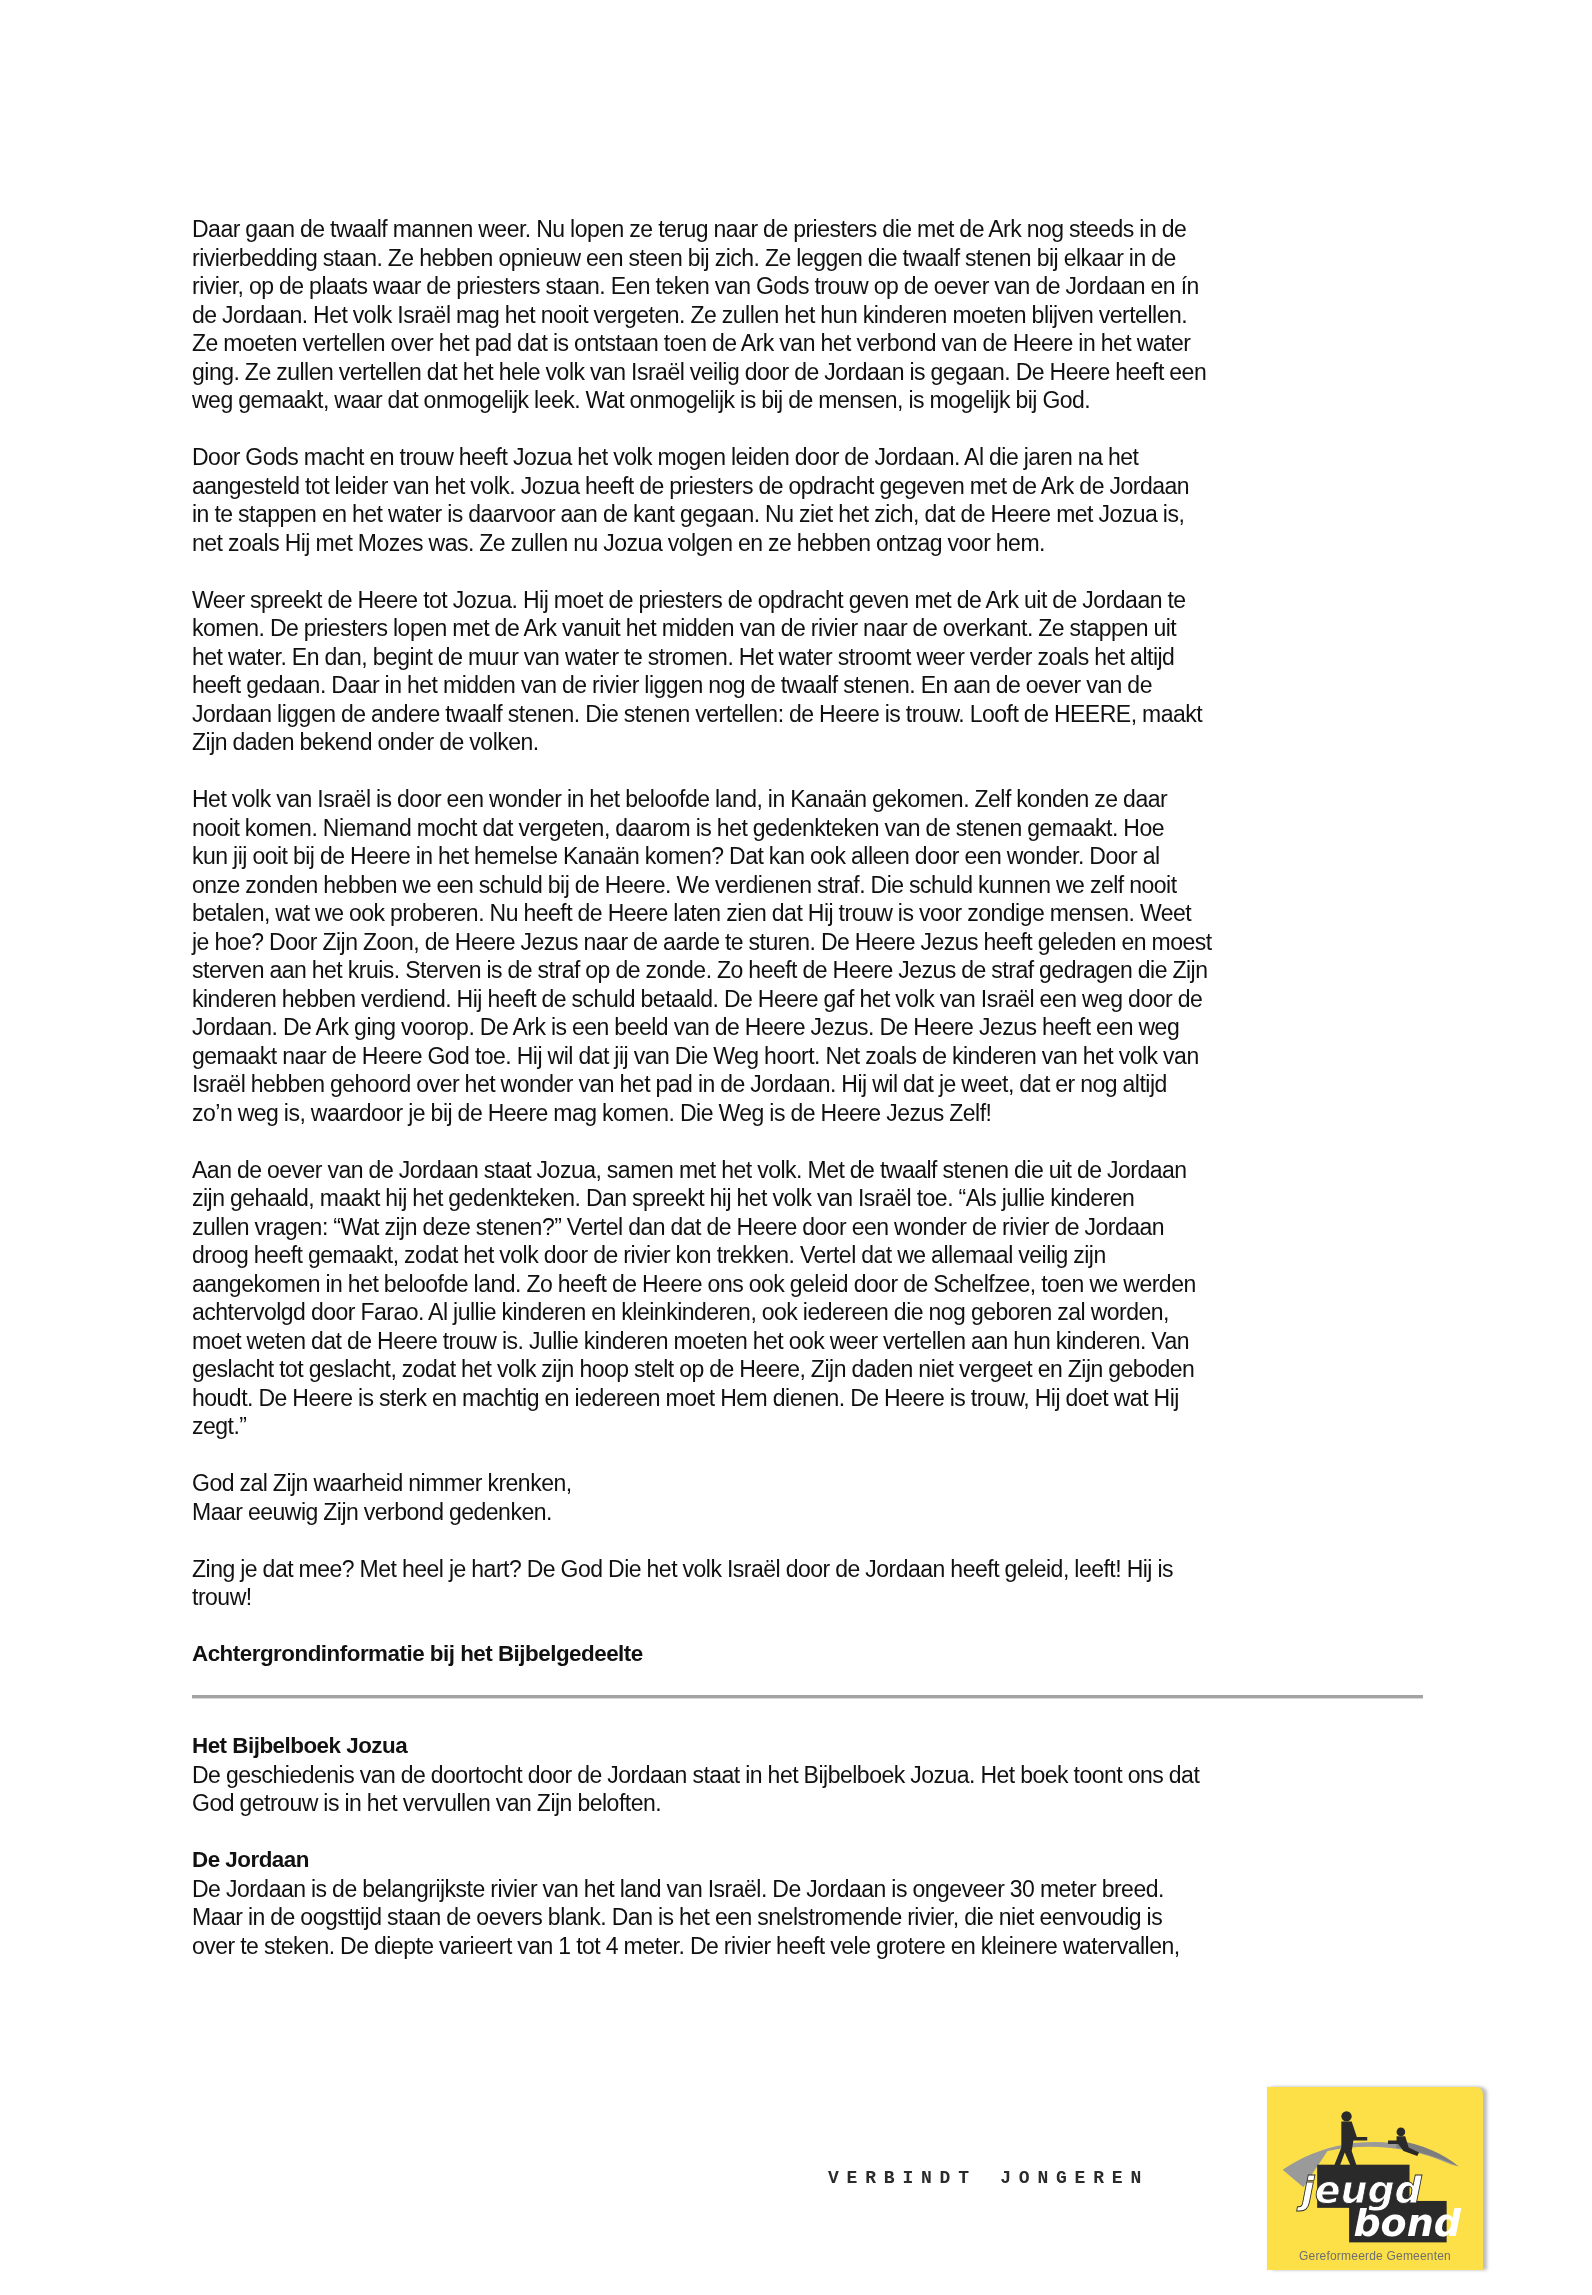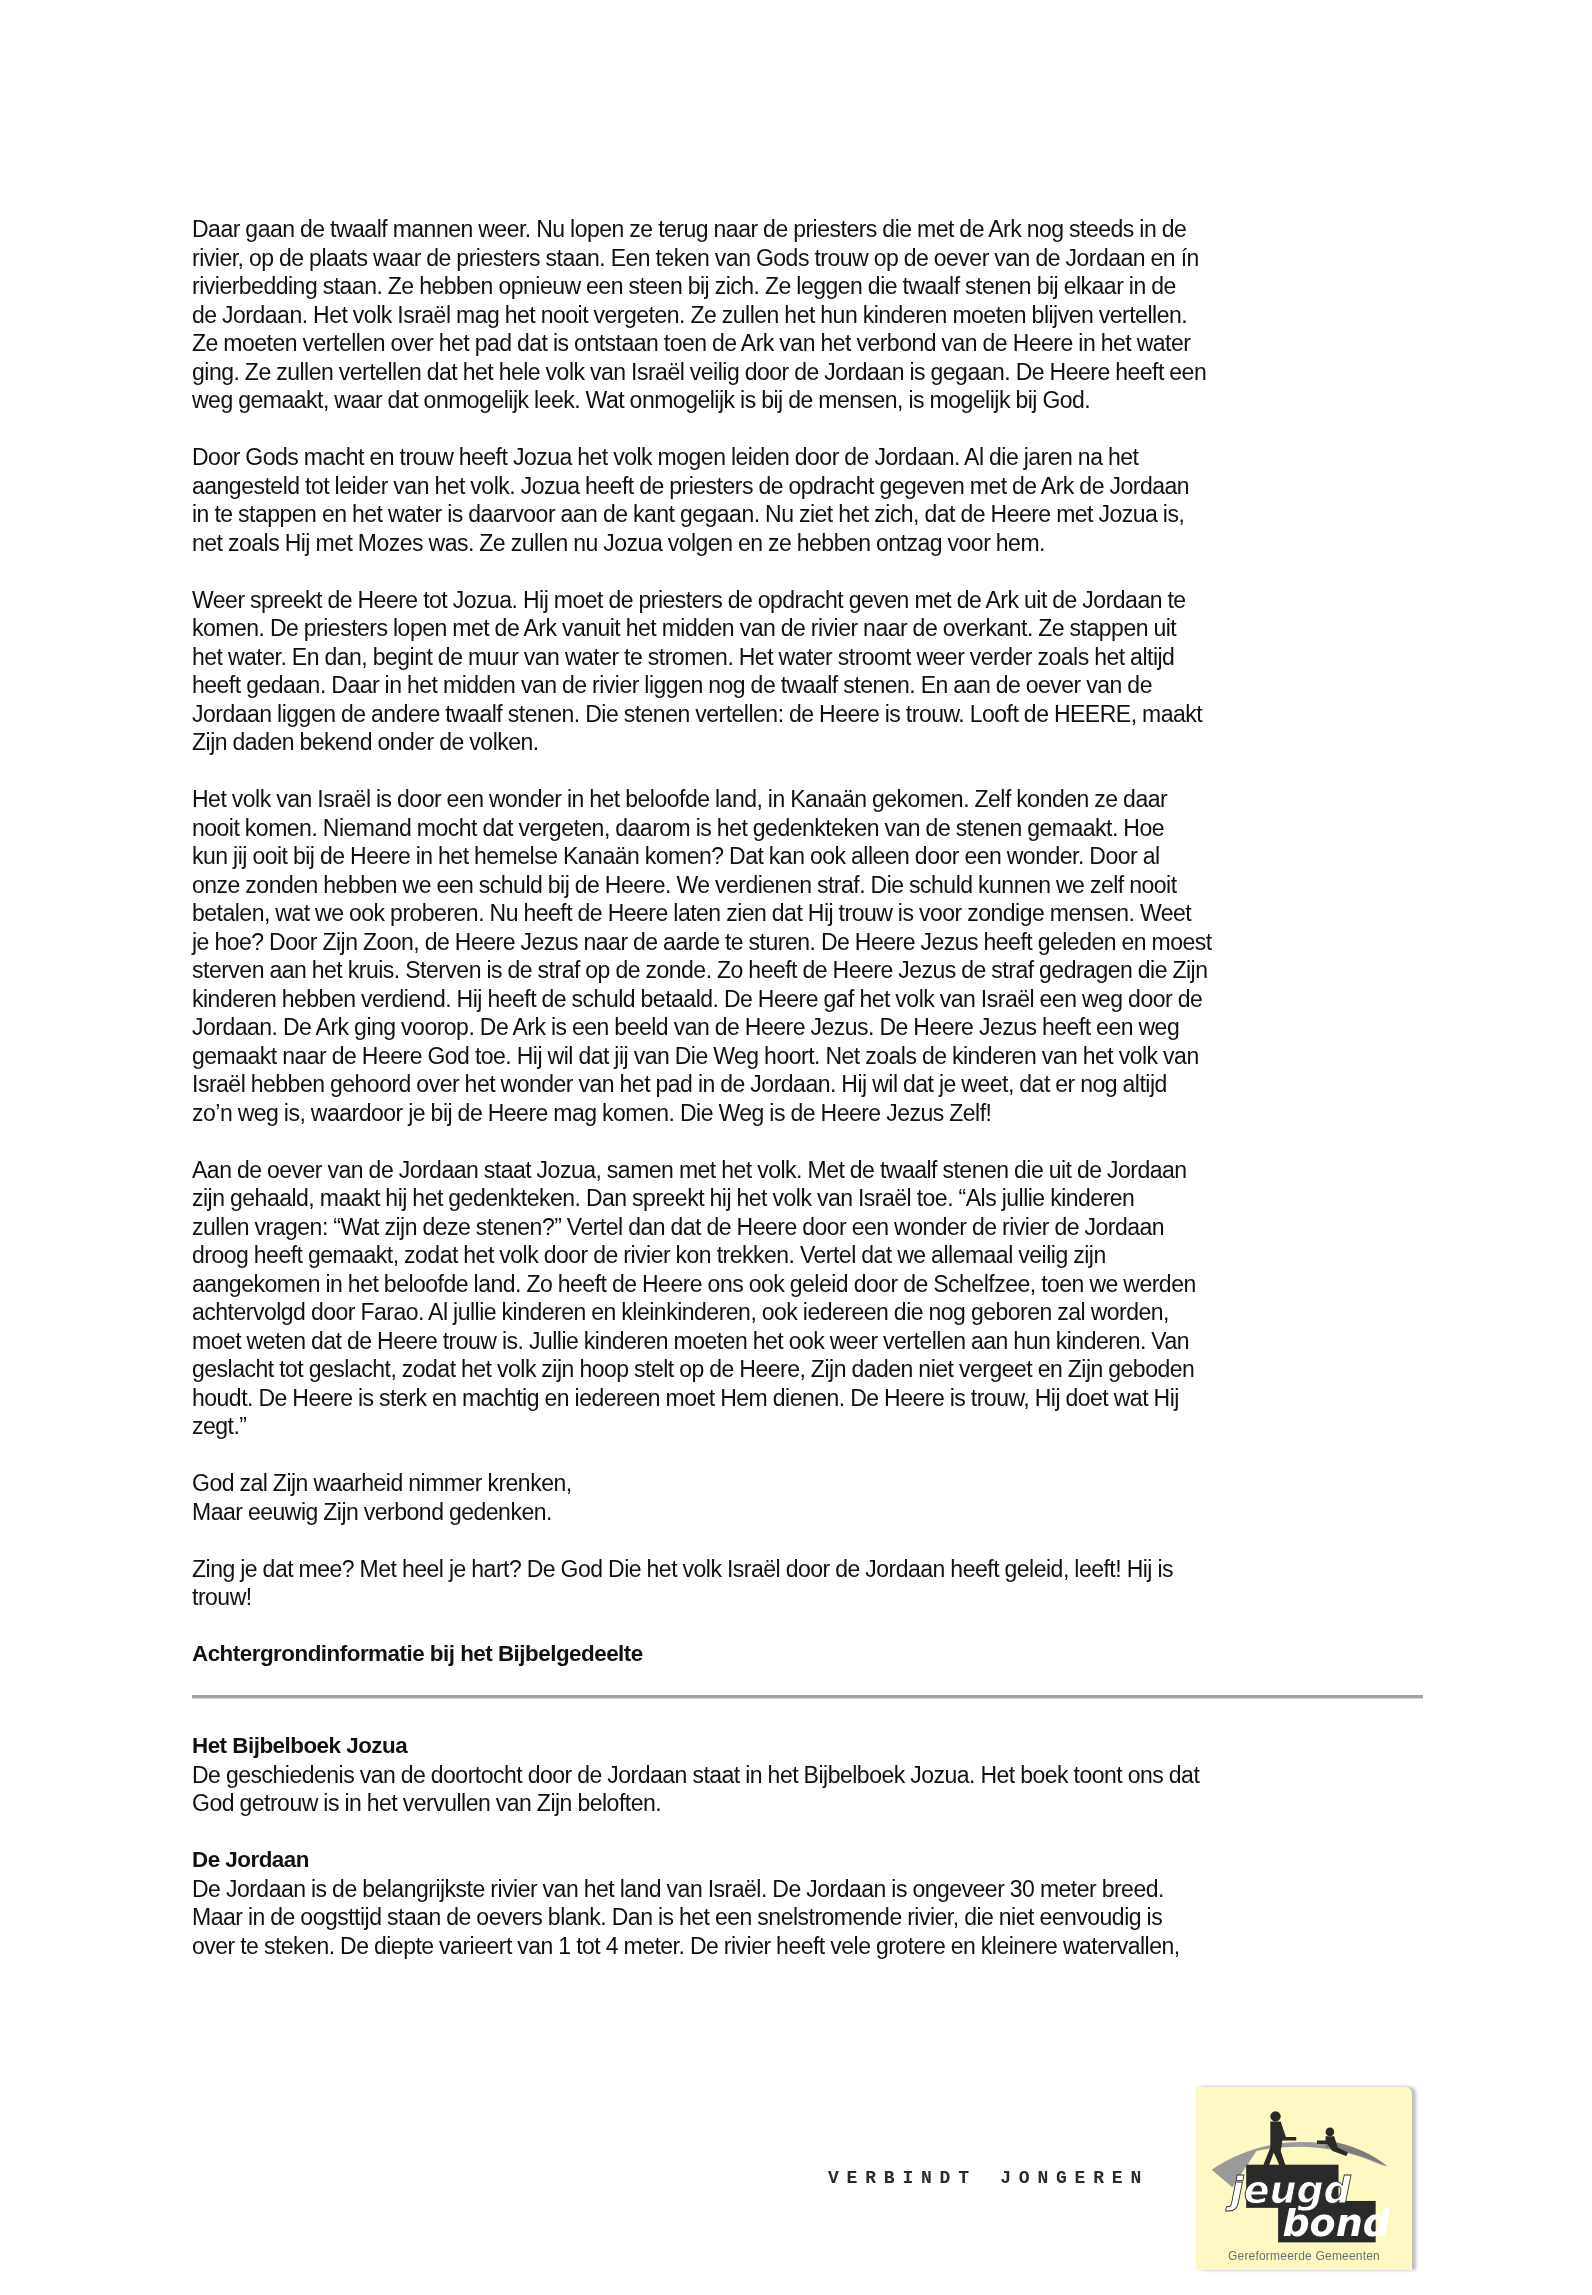--- a/index.html
+++ b/index.html
@@ -28,40 +28,40 @@
   }
   .subsection .para { margin-bottom: 28.5px; }
 
   .footer-slogan {
     position: absolute; left: 828px; top: 2161px;
     font-family: Liberation Mono, monospace; font-weight: bold;
     font-size: 26px; letter-spacing: 7.8px; color: #2b2b2b;
     font-variant: small-caps;
   }
   .logo-card {
-    position: absolute; left: 1196px; top: 2087px; width: 216px; height: 183px;
-    background: #fef9c3;
+    position: absolute; left: 1267px; top: 2087px; width: 216px; height: 183px;
+    background: #fde047;
     box-shadow: 4.3px 0 3.5px -0.9px #bdbdbd, 0 -0.9px 2.6px #eeeeee;
     border-radius: 0 7px 0 0;
   }
   .logo-card svg { position: absolute; left: 0; top: 0; }
   .logo-caption {
     position: absolute; left: 0; width: 216px; top: 162px; text-align: center;
     font-size: 12px; color: #6e6e6e; letter-spacing: 0.2px;
   }
 </style>
 </head>
 <body>
 
 <div class="page-content">
   <div id="top-paragraphs">
       <p class="para">
         <span class="line">Daar gaan de twaalf mannen weer. Nu lopen ze terug naar de priesters die met de Ark nog steeds in de</span>
+        <span class="line">rivierbedding staan. Ze hebben opnieuw een steen bij zich. Ze leggen die twaalf stenen bij elkaar in de</span>
         <span class="line">rivier, op de plaats waar de priesters staan. Een teken van Gods trouw op de oever van de Jordaan en ín</span>
-        <span class="line">rivierbedding staan. Ze hebben opnieuw een steen bij zich. Ze leggen die twaalf stenen bij elkaar in de</span>
         <span class="line">de Jordaan. Het volk Israël mag het nooit vergeten. Ze zullen het hun kinderen moeten blijven vertellen.</span>
         <span class="line">Ze moeten vertellen over het pad dat is ontstaan toen de Ark van het verbond van de Heere in het water</span>
         <span class="line">ging. Ze zullen vertellen dat het hele volk van Israël veilig door de Jordaan is gegaan. De Heere heeft een</span>
         <span class="line">weg gemaakt, waar dat onmogelijk leek. Wat onmogelijk is bij de mensen, is mogelijk bij God.</span>
       </p>
       <p class="para">
         <span class="line">Door Gods macht en trouw heeft Jozua het volk mogen leiden door de Jordaan. Al die jaren na het</span>
         <span class="line">aangesteld tot leider van het volk. Jozua heeft de priesters de opdracht gegeven met de Ark de Jordaan</span>
         <span class="line">in te stappen en het water is daarvoor aan de kant gegaan. Nu ziet het zich, dat de Heere met Jozua is,</span>
         <span class="line">net zoals Hij met Mozes was. Ze zullen nu Jozua volgen en ze hebben ontzag voor hem.</span>

